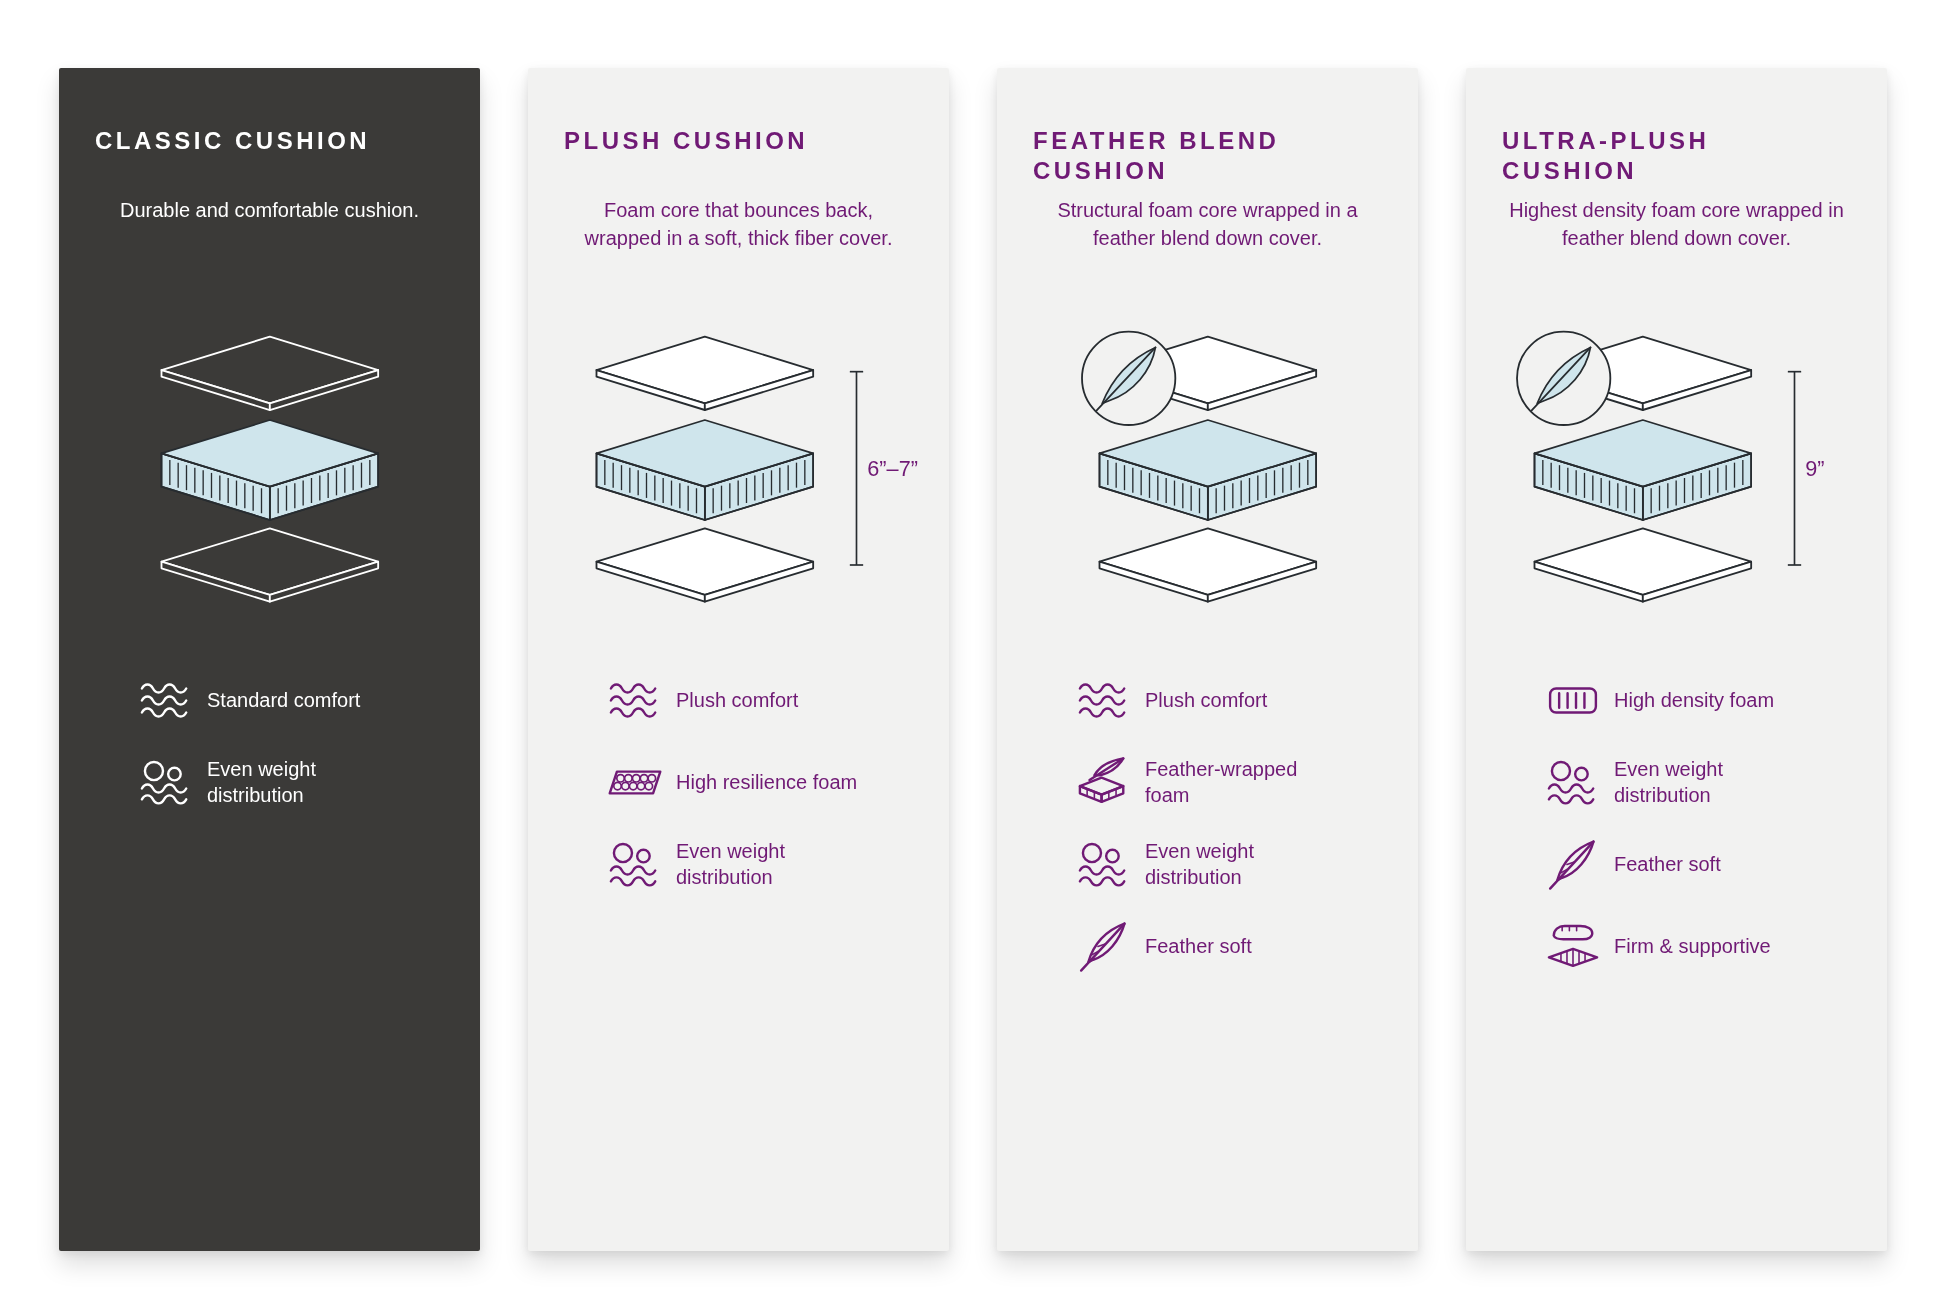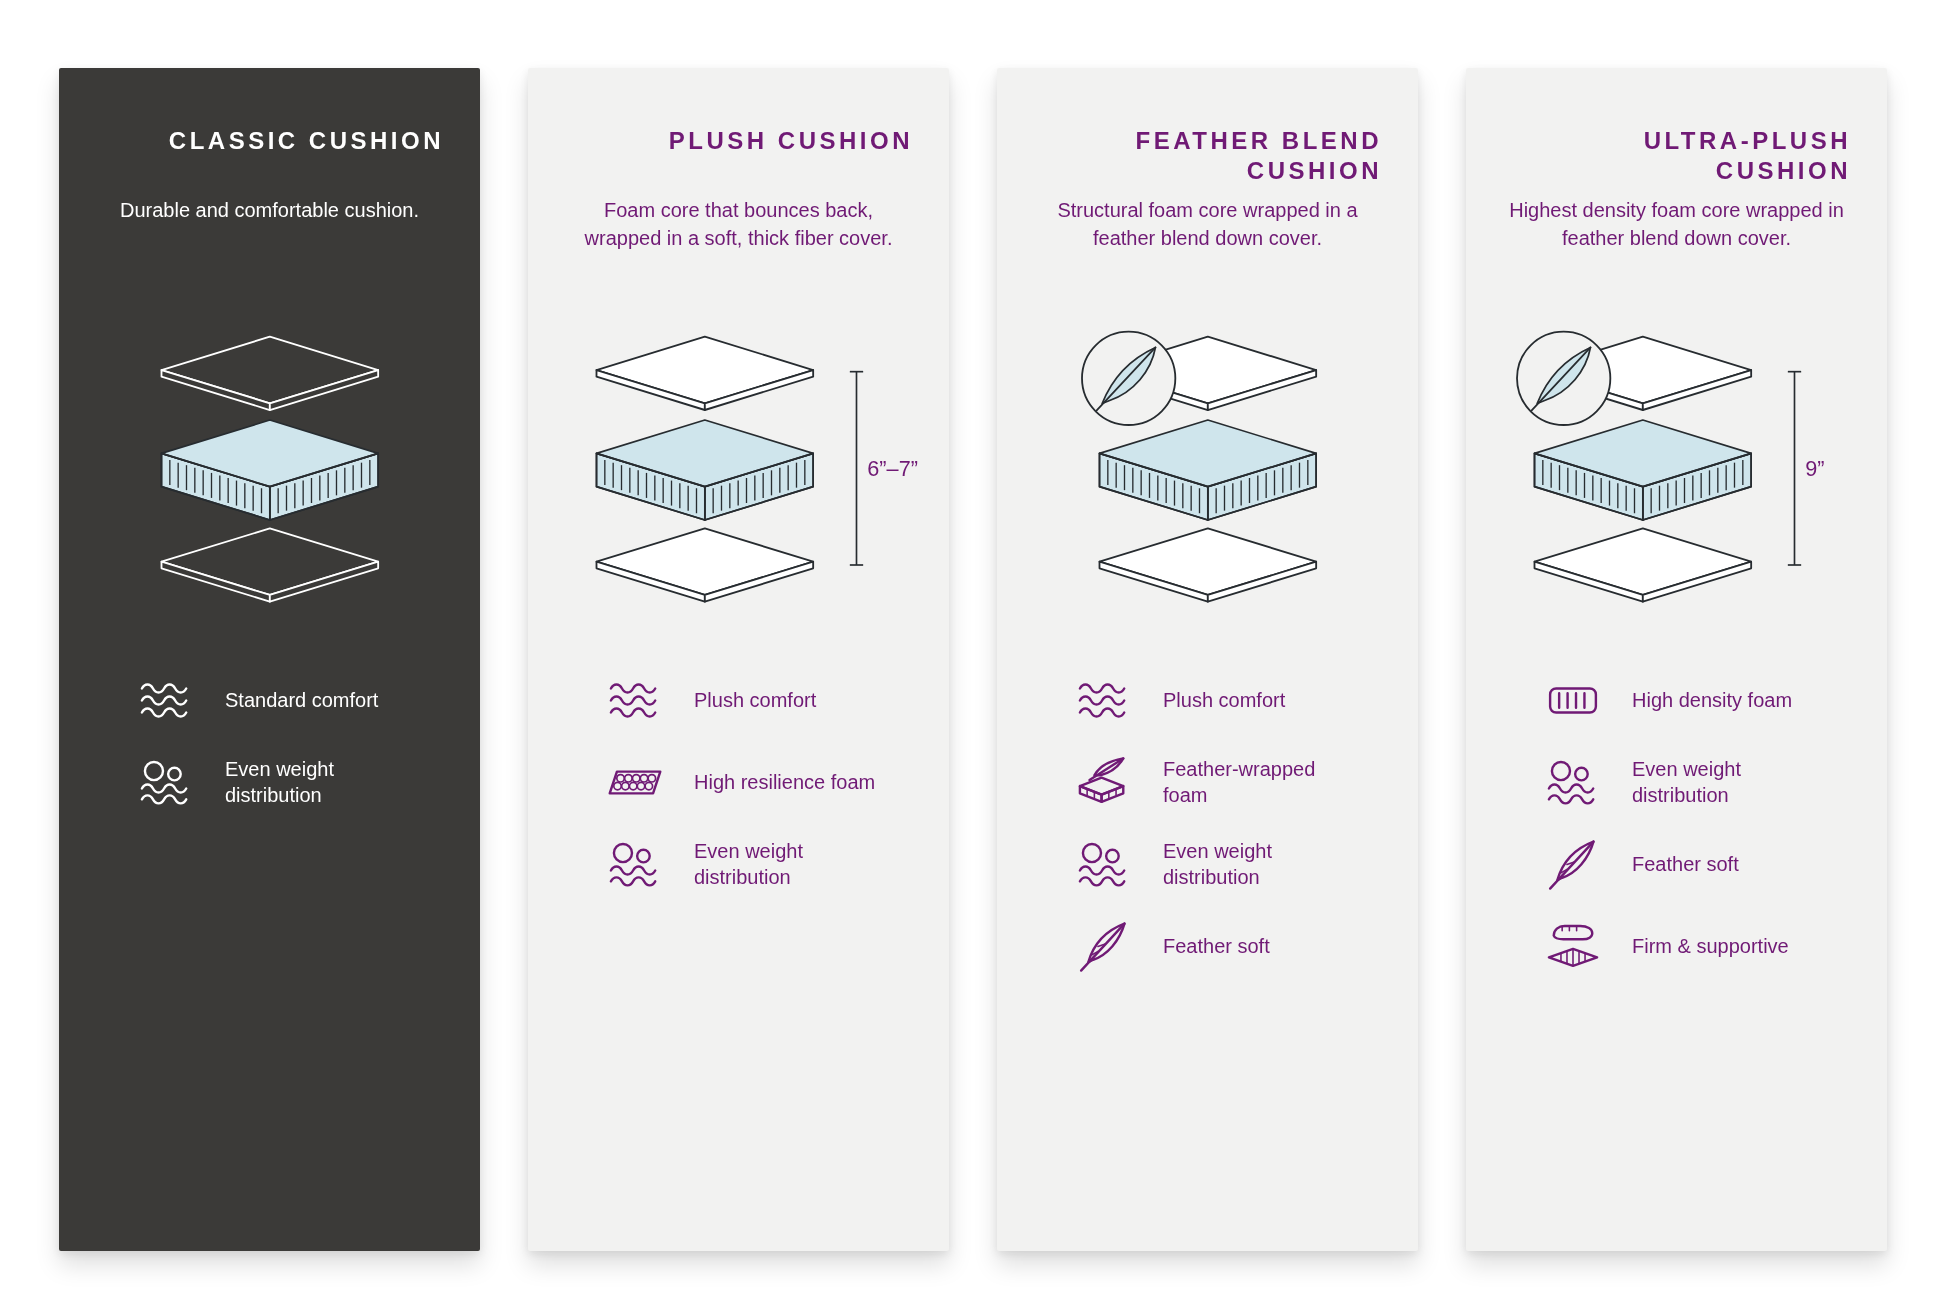--- a/index.html
+++ b/index.html
@@ -29,21 +29,21 @@
   }
   .panel.dark {
     background:var(--c-dark,#3b3a38);
     --panel-bg:var(--c-dark,#3b3a38);
     --plate-fill:var(--c-dark,#3b3a38);
     --plate-stroke:#ffffff;
     color:#ffffff;
   }
   .panel-title {
     font-size:24px; font-weight:700; letter-spacing:3.5px;
-    text-align:right; min-height:68px; line-height:1.25;
+    text-align:left; min-height:68px; line-height:1.25;
     color:inherit; text-transform:uppercase;
   }
   .panel-desc {
     font-size:20px; line-height:1.42; text-align:center;
     min-height:96px; margin-top:2px; padding:0 4px;
   }
   .diagram {
     height:312px; margin-top:22px;
     display:flex; justify-content:center; align-items:center;
   }
@@ -55,21 +55,21 @@
   .fo   { fill:none; stroke:var(--ink); stroke-width:2; stroke-linejoin:round; }
   .hatch line { stroke:var(--ink); stroke-width:1.6; }
   .badge circle { fill:var(--panel-bg); stroke:var(--ink); stroke-width:2.2; }
   .leaf  { fill:var(--foam-fill); stroke:var(--ink); stroke-width:2.6; stroke-linejoin:round; }
   .quill { fill:none; stroke:var(--ink); stroke-width:2.6; stroke-linecap:round; }
   .meas line { stroke:var(--ink); stroke-width:2; }
   .meas text { fill:currentColor; font-size:26px; font-family:inherit; }
 
   
   .features { list-style:none; margin-top:46px; padding-left:42px; }
-  .feature { display:flex; align-items:center; gap:30px; margin-bottom:26px; min-height:56px; }
+  .feature { display:flex; align-items:center; gap:12px; margin-bottom:26px; min-height:56px; }
   .f-icon { flex:0 0 58px; display:flex; align-items:center; }
   .f-icon svg {
     width:58px; height:53px;
     stroke:currentColor; fill:none; stroke-width:2;
     stroke-linecap:round; stroke-linejoin:round;
     overflow:visible;
   }
   .f-label { font-size:20px; line-height:1.3; max-width:198px; }
 </style>
 </head>

